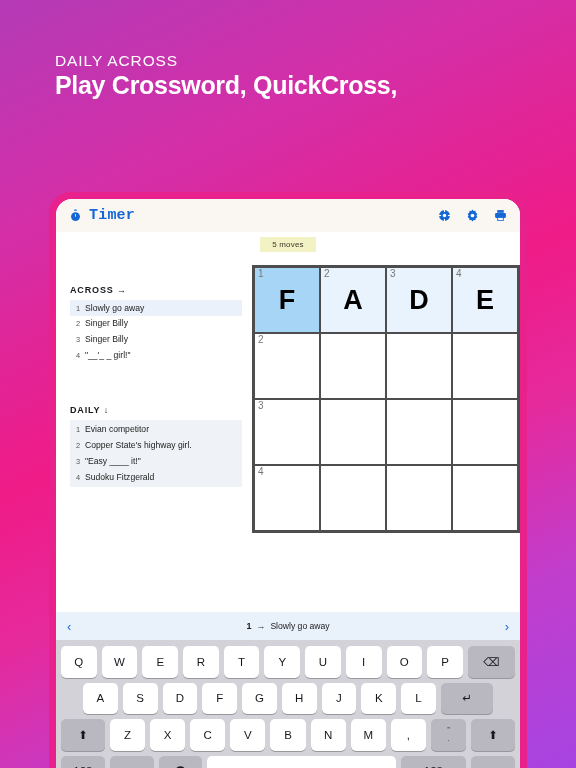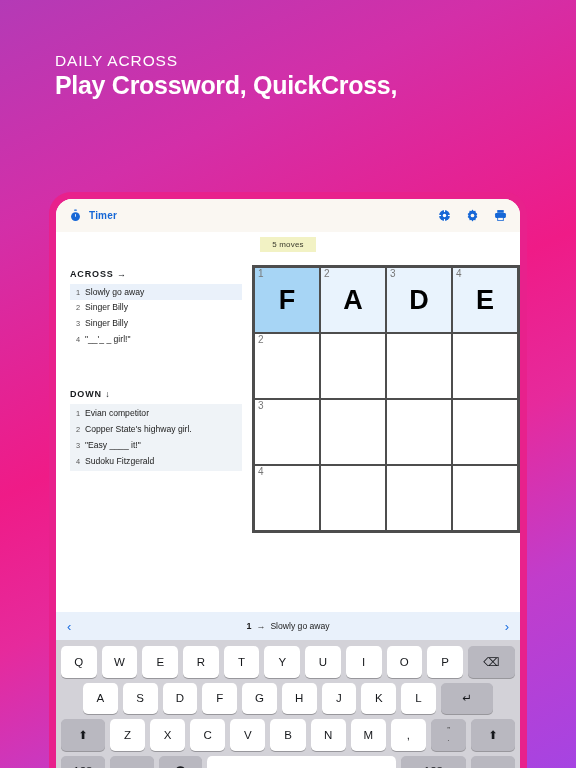--- a/index.html
+++ b/index.html
@@ -27,35 +27,35 @@
     width:100%;height:100%;background:#fff;border-radius:16px 16px 0 0;
     overflow:hidden;position:relative;
   }
 
   
   .toolbar{
     height:33px;background:#faf7f2;display:flex;align-items:center;
     padding:0 13px;box-sizing:border-box;
   }
   .timer-grp{display:flex;align-items:center;gap:7px;}
-  .timer-label{color:#1667d6;font-size:10px;font-weight:bold;letter-spacing:.2px;}
+  .timer-label{color:#1667d6;font-size:15px;font-weight:bold;letter-spacing:.2px;font-family:Liberation Mono, monospace;}
   .tb-right{margin-left:auto;display:flex;align-items:center;gap:15px;}
   .ticon{line-height:0;}
 
   
   .moves-row{height:25px;display:flex;justify-content:center;align-items:center;background:#fff;}
   .moves-badge{
     background:#f2f2c4;color:#3a3a2c;font-size:8px;padding:3px 12px;letter-spacing:.2px;
   }
 
   
   .puzzle-body{display:flex;padding:8px 14px 0 14px;box-sizing:border-box;}
   .clues{width:172px;flex:0 0 172px;padding-top:4px;}
   .clue-head{
-    font-size:9px;font-weight:bold;color:#15181c;letter-spacing:.85px;margin-bottom:5px;
+    font-size:9px;font-weight:bold;color:#15181c;letter-spacing:.85px;margin-bottom:5px;margin-top:16px;
   }
   .clue-list{list-style:none;margin:0;padding:0;}
   .clue-li{
     display:flex;gap:5px;font-size:8.6px;color:#222;padding:2.5px 4px;
     line-height:1.25;align-items:baseline;
   }
   .clue-li.hl{background:#eaf1fa;}
   .clue-num{font-size:7.4px;color:#555;min-width:6px;text-align:right;}
   .down-block{margin-top:42px;}
   .down-block .clue-list{background:#eff3f7;padding:2px 0;}
@@ -188,21 +188,21 @@
               </li>
               <li class="clue-li">
                 <span class="clue-num">4</span>
                 <span>"__'_ _ girl!"</span>
               </li>
             </ul>
       </div>
 
       <div class="down-block">
         <div class="clue-head">
-          <span>DOWN</span>
+          <span>DAILY</span>
           <span>↓</span>
         </div>
         <ul class="clue-list" id="down-list">
               <li class="clue-li">
                 <span class="clue-num">1</span>
                 <span>Evian competitor</span>
               </li>
               <li class="clue-li">
                 <span class="clue-num">2</span>
                 <span>Copper State's highway girl.</span>

